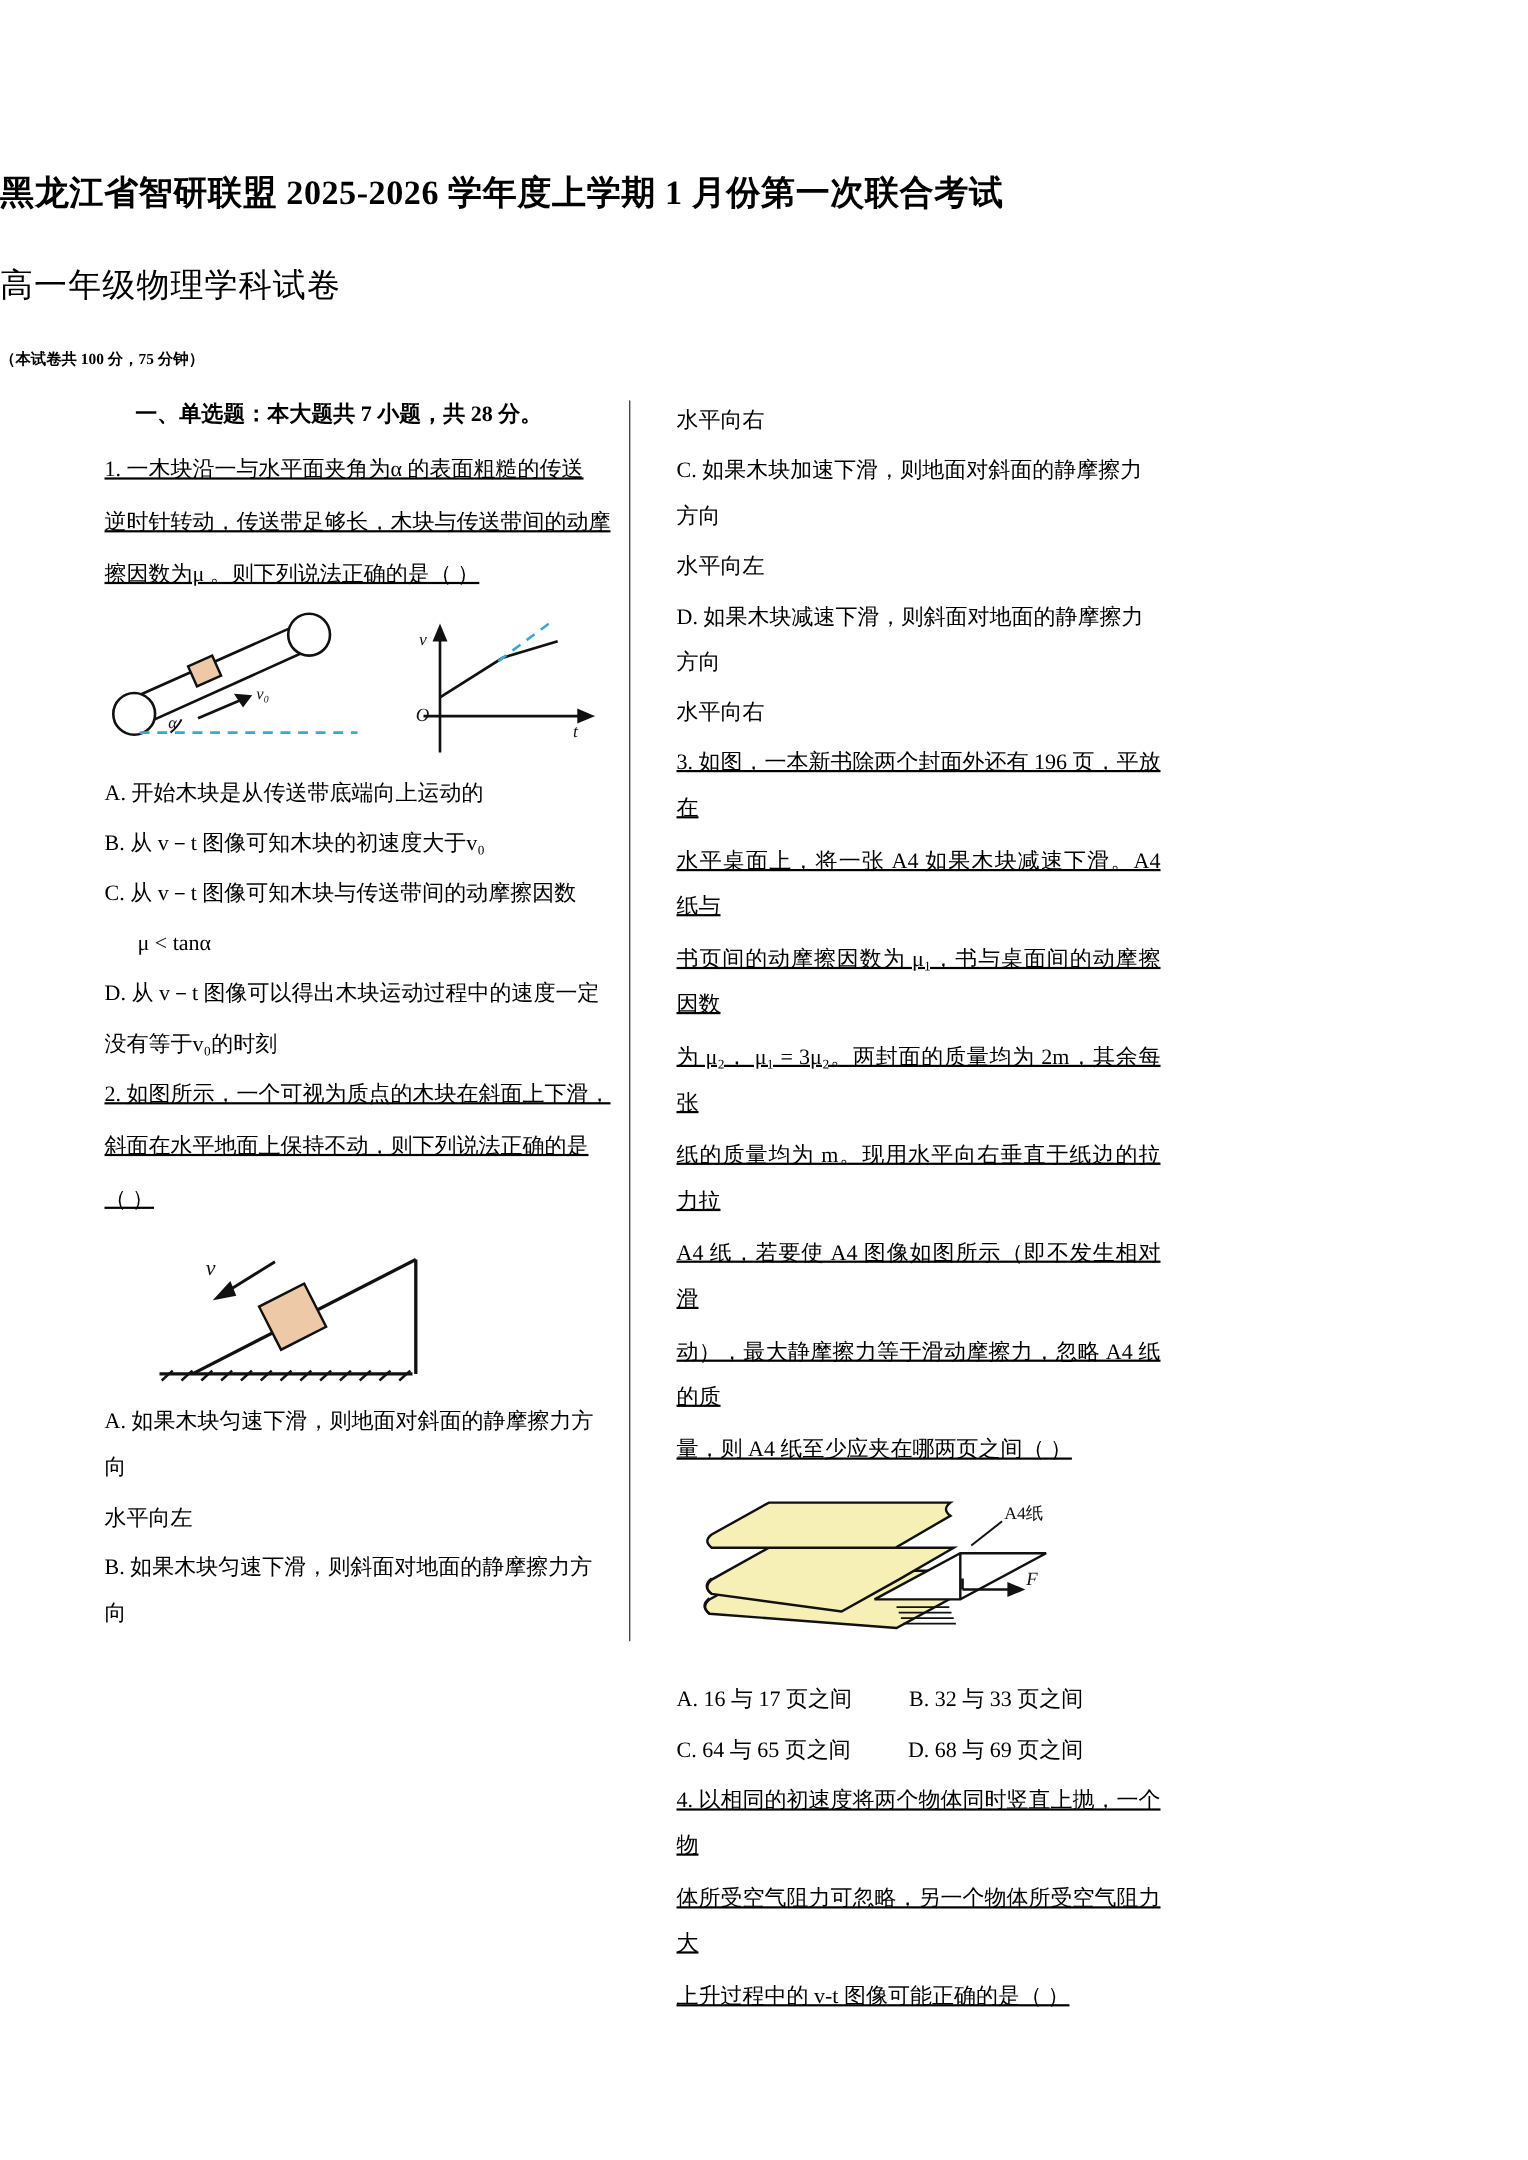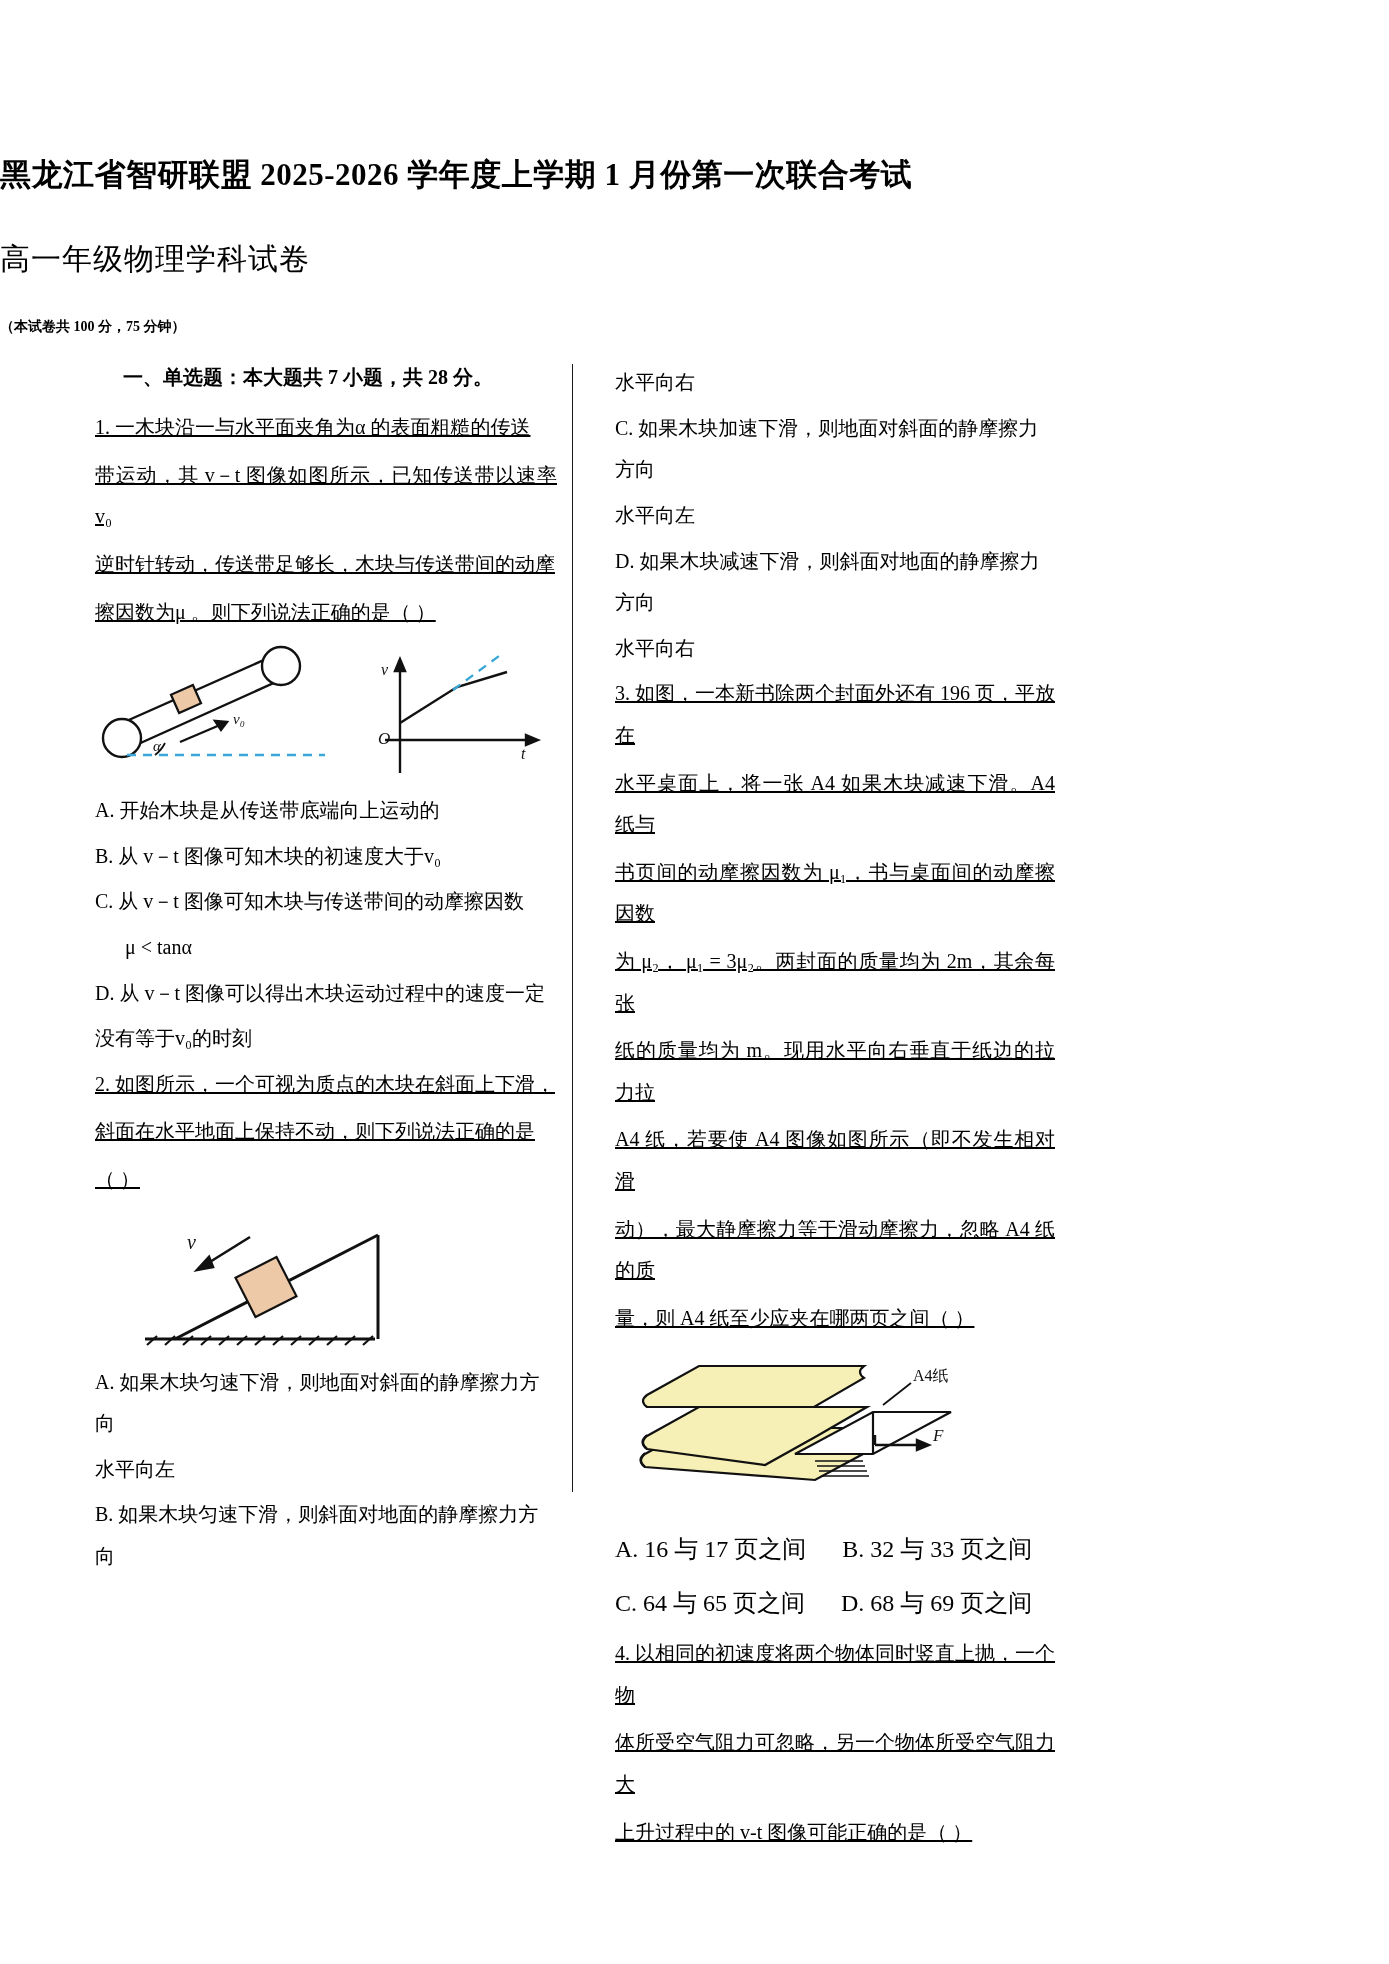--- a/index.html
+++ b/index.html
@@ -80,25 +80,25 @@
     text-align: justify;
     text-justify: inter-ideograph;
     text-decoration: underline;
   }
   p.opt {
     font-size: 20px;
     line-height: 2.08;
     margin: 0 0 4px 0;
   }
   p.opt2 {
-    font-size: 24px;
+    font-size: 20px;
     line-height: 2.08;
     margin: 0 0 4px 0;
     display: flex;
-    gap: 36px;
+    gap: 52px;
   }
 
   .figwrap { margin: 12px 0 10px 0; }
 
   
   .fig1 { display: flex; align-items: flex-start; }
   .fig2 { margin: 6px 0 10px 0; }
   .fig3 { margin: 10px 0 6px 10px; }
 
   svg { display: block; }
@@ -120,21 +120,20 @@
   </div>
 
   <div class="columns">
     <div class="divider"></div>
 
     <div class="col col-left">
 
       <div class="sec-head">一、单选题：本大题共 7 小题，共 28 分。</div>
 
       <p class="q">1. 一木块沿一与水平面夹角为α 的表面粗糙的传送</p>
-      <p class="q">带运动，其 v－t 图像如图所示，已知传送带以速率v₀</p>
       <p class="q">逆时针转动，传送带足够长，木块与传送带间的动摩</p>
       <p class="q">擦因数为μ 。则下列说法正确的是（        ）</p>
 
       <div class="figwrap fig1">
 
         <svg width="250" height="120" viewBox="0 0 250 120">
           <g class="ln" stroke-width="2.4">
             <line x1="30" y1="105" x2="192" y2="32"></line>
             <line x1="18" y1="82" x2="180" y2="10"></line>
             <circle cx="27" cy="93" r="19" fill="#fff"></circle>

